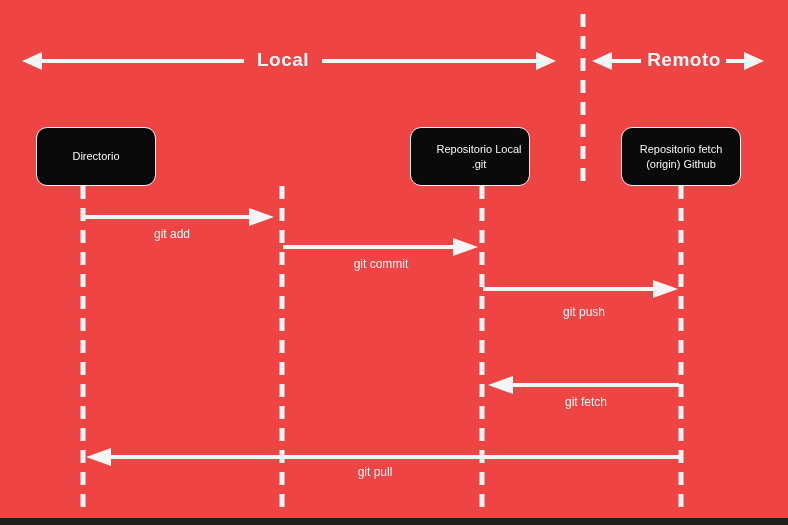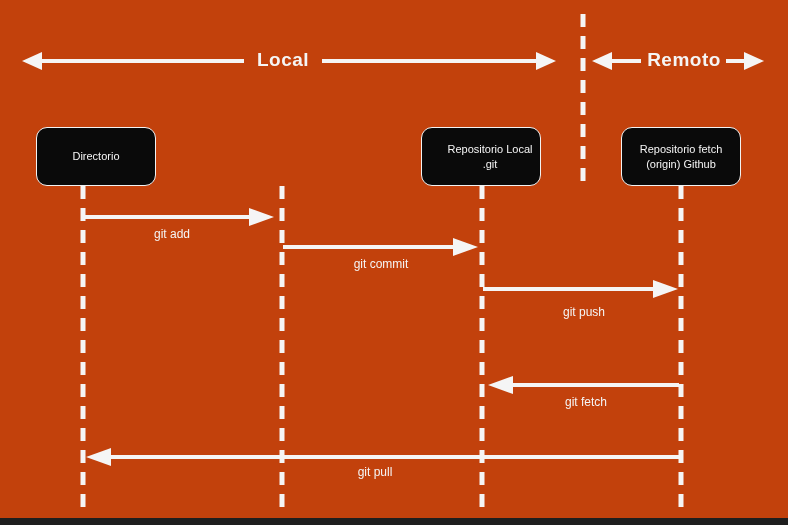--- a/index.html
+++ b/index.html
@@ -1,20 +1,20 @@
 <!DOCTYPE html>
 <html><head>
 <meta charset="utf-8">
 <style>
   html, body { margin: 0; padding: 0; background: #000; }
   .canvas {
     position: relative;
     width: 788px;
     height: 525px;
-    background: #c2410c;
+    background: #ef4444;
     overflow: hidden;
     font-family: "Liberation Sans", "DejaVu Sans", sans-serif;
     color: #f5f5f5;
   }
   svg.layer {
     position: absolute;
     inset: 0;
     width: 788px;
     height: 525px;
   }
@@ -111,21 +111,21 @@
   </svg>
 
   <div class="zone-label" style="left:283px; top:49px;">Local</div>
   <div class="zone-label" style="left:684px; top:49px;">Remoto</div>
 
   <div class="node-box" style="left:28px;margin-left:8px;">
     <span>Directorio</span>
   </div>
 
 
-  <div class="node-box" style="left:421px;padding-left:18px;">
+  <div class="node-box" style="left:410px;padding-left:18px;">
     <span>Repositorio Local</span>
     <span>.git</span>
   </div>
 
   <div class="node-box" style="left:621px;">
     <span>Repositorio fetch</span>
     <span>(origin) Github</span>
   </div>
 
   <div class="arrow-label" style="left:172px; top:227px;">git add</div>

